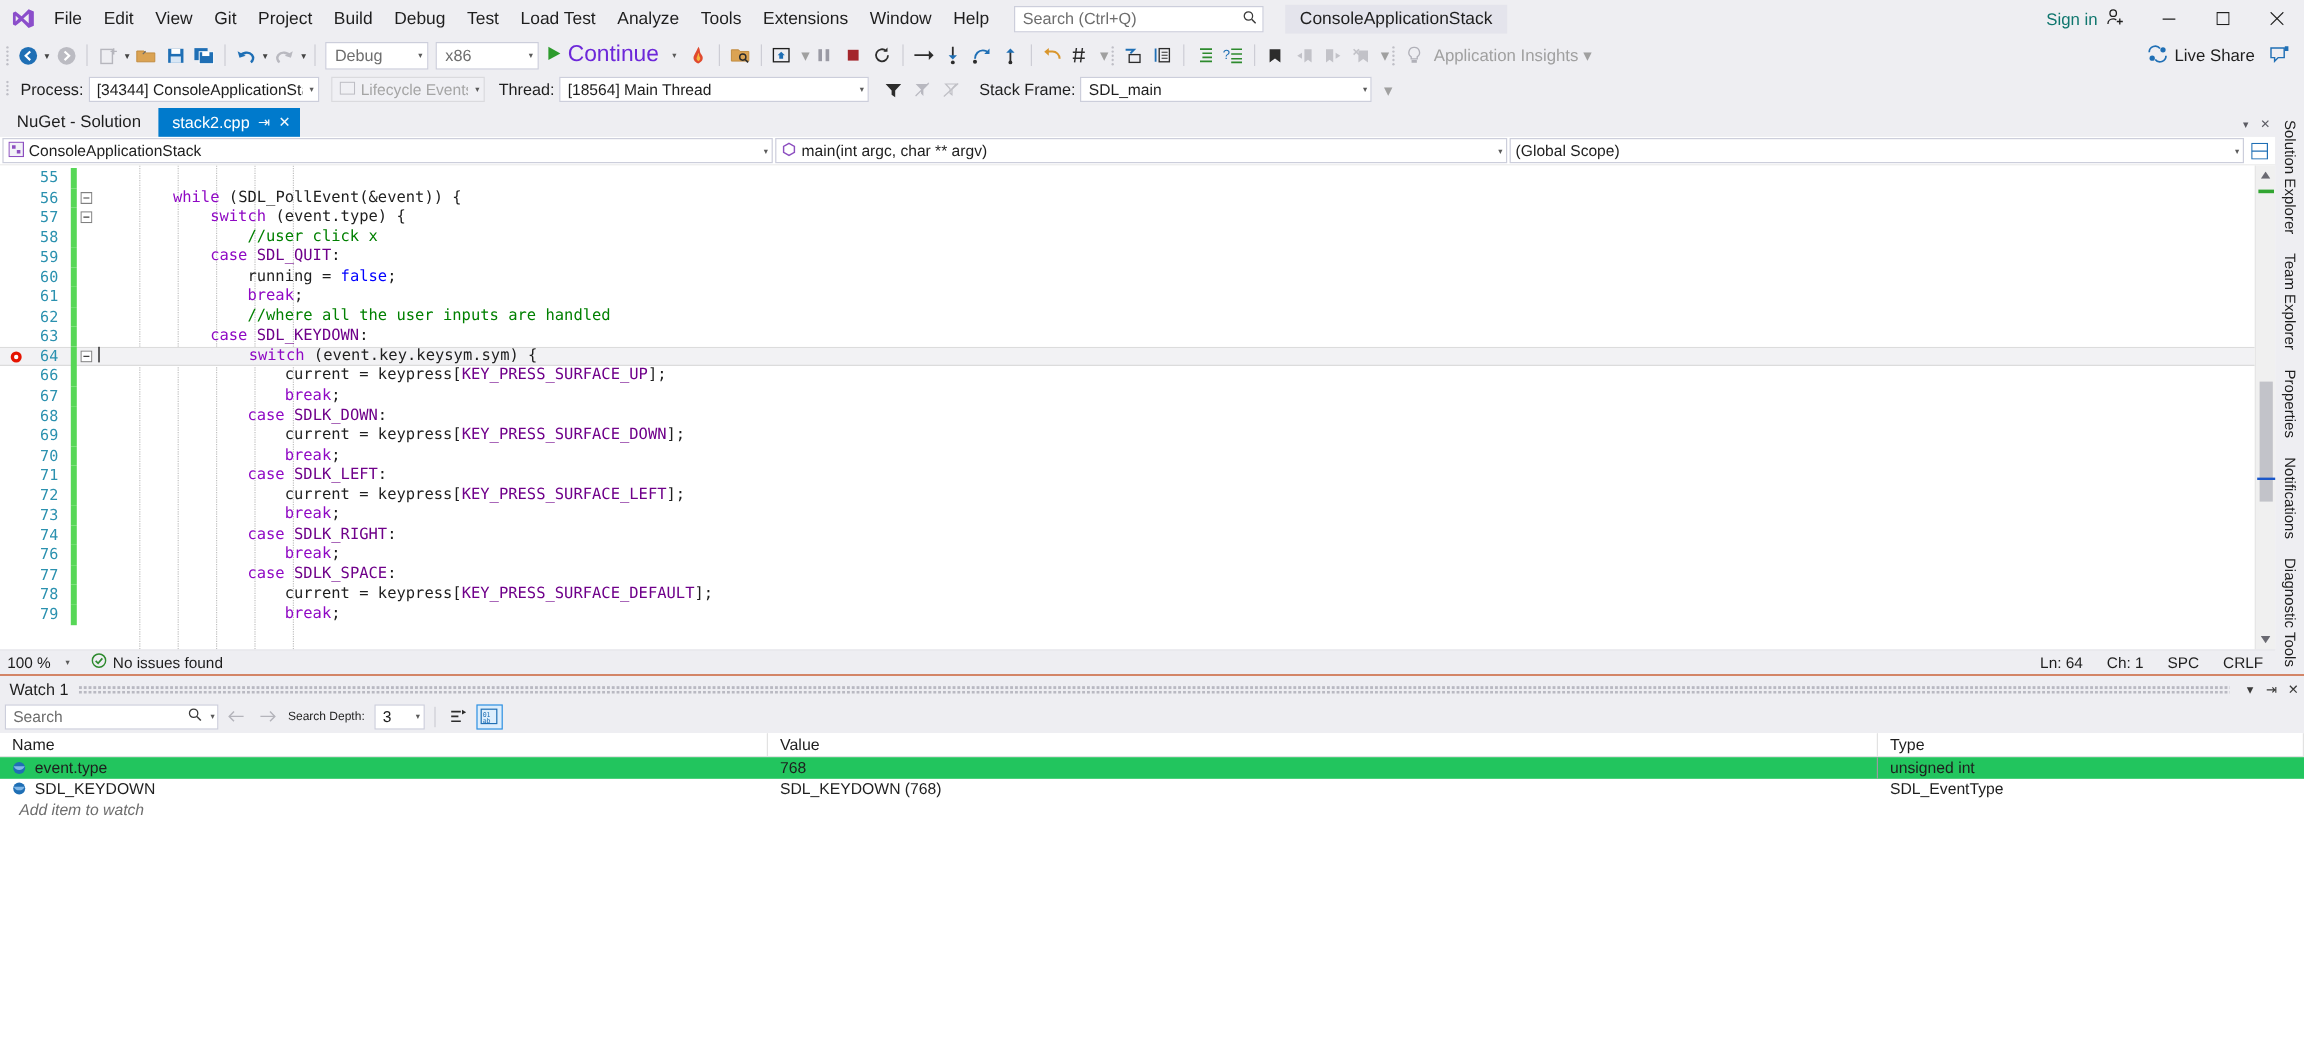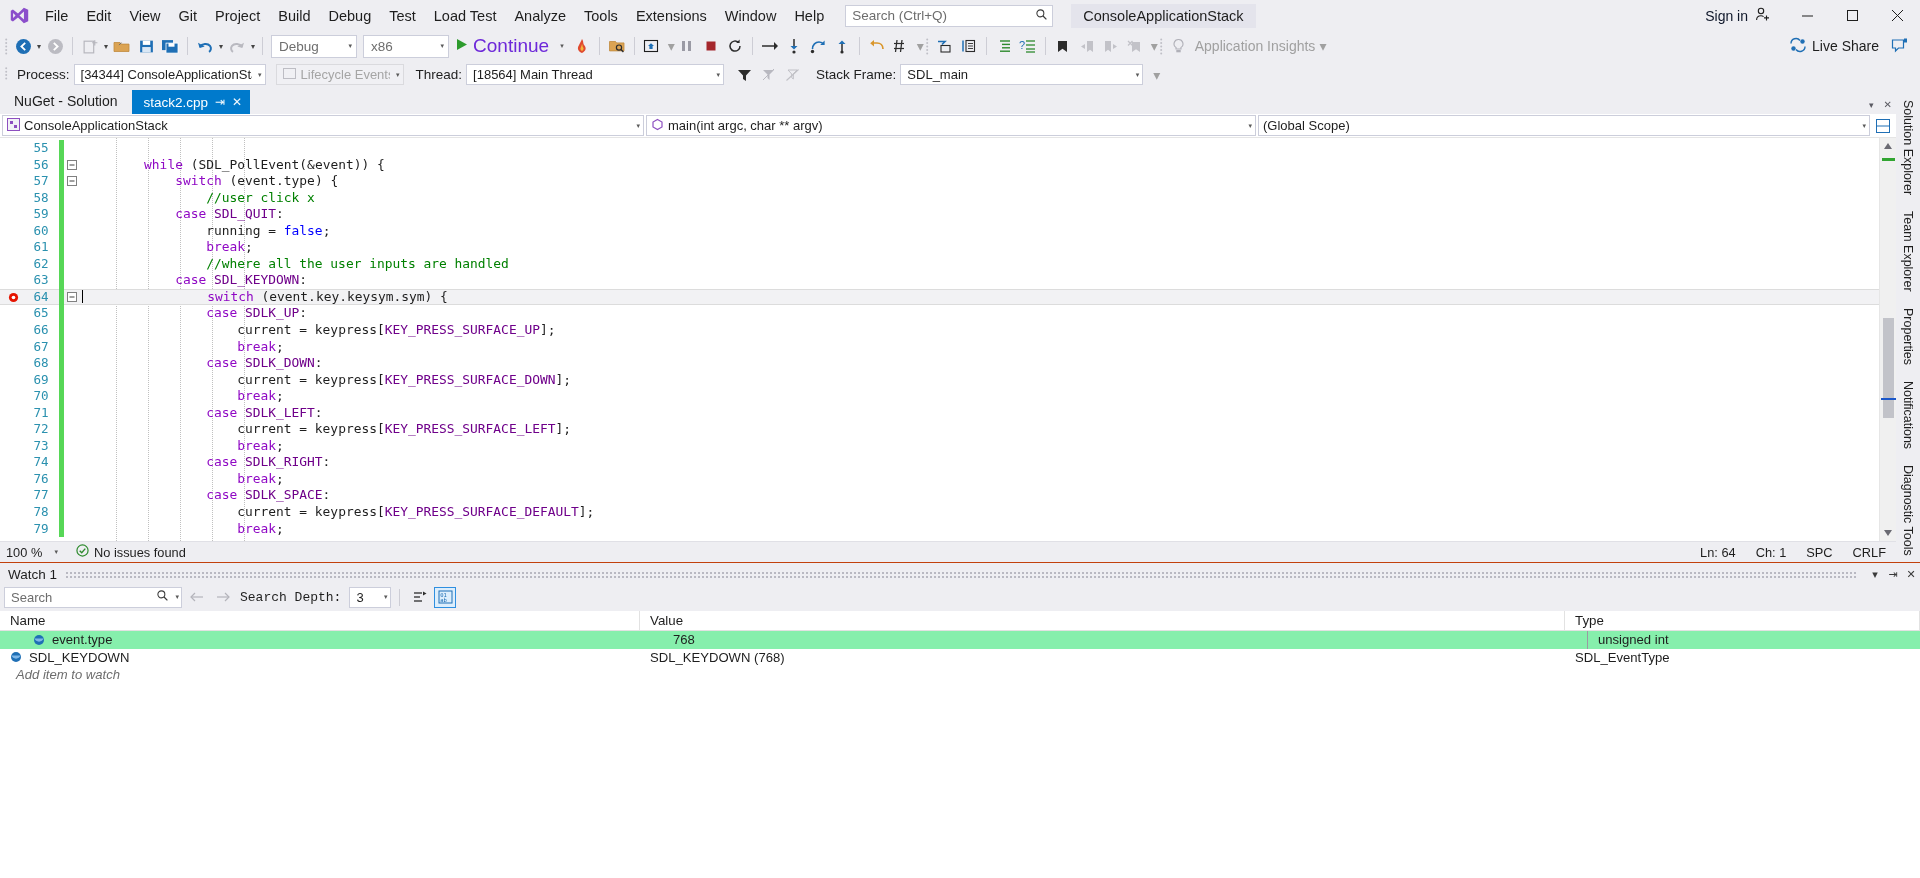--- a/index.html
+++ b/index.html
@@ -33,21 +33,21 @@
     background: #fff; border: 1px solid #cccedb;
     display: flex; align-items: center; padding: 0 4px 0 6px;
     font-size: 13.5px; color: #6d6d6d;
   }
   .search-box .sbtext { flex: 1; }
   .titlebar-spacer { flex: 1; }
   .proj-chip {
     background: #e4e4ec; padding: 4px 12px; font-size: 14.5px; color: #1e1e1e;
     margin-left: 18px; white-space: nowrap;
   }
-  .signin { display: flex; align-items: center; gap: 7px; font-size: 14px; color: #0f172a; margin-right: 14px;}
+  .signin { display: flex; align-items: center; gap: 7px; font-size: 14px; color: #0f766e; margin-right: 14px;}
   .winbtns { display: flex; align-items: center; height: 31px; }
   .winbtn { width: 45px; height: 31px; display: flex; align-items: center; justify-content: center; }
 
   
   .toolbar {
     height: 30px; min-height: 30px;
     background: #eeeef2; display: flex; align-items: center;
     padding-left: 2px; border-bottom: 0;
   }
   .grip { width: 9px; height: 20px; display:flex; align-items:center; justify-content:center; opacity:.55;}
@@ -163,21 +163,21 @@
   .watch-toolbar { height: 26px; display:flex; align-items:center; gap:4px; padding: 0 4px 2px 4px; }
   .wsearch { width: 178px; height: 21px; background:#fff; border:1px solid #cccedb; display:flex; align-items:center; padding: 0 2px 0 6px; font-size:13px; color:#6d6d6d;}
   .wsearch .t { flex: 1; }
   .depth-combo { width: 42px; height: 21px; background:#fff; border:1px solid #cccedb; display:flex; align-items:center; justify-content:space-between; padding: 0 3px 0 6px; font-size:13px;}
   .wtb-btn { width: 22px; height: 21px; display:flex;align-items:center;justify-content:center;}
   .wtb-btn.active { border: 1px solid #2f8fe0; background: #ddeefc; }
   .wtable { flex: 1; background: #fff; display: flex; flex-direction: column; }
   .wth { height: 20px; display:flex; font-size:13.3px; color:#1e1e1e; border-bottom:1px solid #e2e2e2; background:#fff;}
   .wth > div { display:flex; align-items:center; padding-left: 10px; border-right: 1px solid #e2e2e2;}
   .wrow { height: 17.5px; display:flex; font-size:13.1px; align-items:center; }
-  .wrow.sel { background: #86efac; padding-left: 23px; }
+  .wrow.sel { background: #22c55e; }
   .wrow > div { display:flex; align-items:center; padding-left: 10px; height:100%;}
   .col-name { width: 640px; min-width:640px;}
   .col-val  { width: 925px; min-width:925px;}
   .col-type { flex: 1; }
   .wrow.sel .col-name { box-shadow: inset 0 0 0 0 transparent; }
   .wrow .eye { margin-right: 7px; display:flex; align-items:center;}
   .add-item { font-style: italic; color: #6d6d6d; font-size: 13.1px; padding-left: 16px; height: 17.5px; display:flex; align-items:center;}
   .sel-edge { box-shadow: inset -1px 0 0 #9a9aa2; }
 </style>
 </head>
@@ -661,21 +661,20 @@
               <div class="row"><div class="bp-gutter"></div><div class="ln">61</div><div class="chg saved"></div><div class="fold"></div><div class="codetext">                <span class="kw2">break</span>;</div></div>
               <div class="row"><div class="bp-gutter"></div><div class="ln">62</div><div class="chg saved"></div><div class="fold"></div><div class="codetext">                <span class="cmt">//where all the user inputs are handled</span></div></div>
               <div class="row"><div class="bp-gutter"></div><div class="ln">63</div><div class="chg saved"></div><div class="fold"></div><div class="codetext">            <span class="kw2">case</span> <span class="mac">SDL_KEYDOWN</span>:</div></div>
               <div class="row current"><div class="bp-gutter"><svg width="11" height="11" viewBox="0 0 12 12">
                     <circle cx="6" cy="6" r="5" fill="#e51400"></circle>
                     <circle cx="6" cy="6" r="2" fill="#fff"></circle>
                   </svg></div><div class="ln">64</div><div class="chg saved"></div><div class="fold"><svg width="10" height="10" viewBox="0 0 10 10">
                     <rect x="0.5" y="0.5" width="9" height="9" fill="#fff" stroke="#808080" stroke-width="1"></rect>
                     <line x1="2.5" y1="5" x2="7.5" y2="5" stroke="#404040" stroke-width="1"></line>
                   </svg></div><div class="codetext"><span class="caret-bar"></span>                <span class="kw2">switch</span> (<span class="id">event</span>.<span class="id">key</span>.<span class="id">keysym</span>.<span class="id">sym</span>) {</div></div>
-              <div class="row"><div class="bp-gutter"></div><div class="ln">65</div><div class="chg saved"></div><div class="fold"></div><div class="codetext">                <span class="kw2">case</span> <span class="mac">SDLK_UP</span>:</div></div>
               <div class="row"><div class="bp-gutter"></div><div class="ln">66</div><div class="chg saved"></div><div class="fold"></div><div class="codetext">                    <span class="id">current</span> = <span class="id">keypress</span>[<span class="mac">KEY_PRESS_SURFACE_UP</span>];</div></div>
               <div class="row"><div class="bp-gutter"></div><div class="ln">67</div><div class="chg saved"></div><div class="fold"></div><div class="codetext">                    <span class="kw2">break</span>;</div></div>
               <div class="row"><div class="bp-gutter"></div><div class="ln">68</div><div class="chg saved"></div><div class="fold"></div><div class="codetext">                <span class="kw2">case</span> <span class="mac">SDLK_DOWN</span>:</div></div>
               <div class="row"><div class="bp-gutter"></div><div class="ln">69</div><div class="chg saved"></div><div class="fold"></div><div class="codetext">                    <span class="id">current</span> = <span class="id">keypress</span>[<span class="mac">KEY_PRESS_SURFACE_DOWN</span>];</div></div>
               <div class="row"><div class="bp-gutter"></div><div class="ln">70</div><div class="chg saved"></div><div class="fold"></div><div class="codetext">                    <span class="kw2">break</span>;</div></div>
               <div class="row"><div class="bp-gutter"></div><div class="ln">71</div><div class="chg saved"></div><div class="fold"></div><div class="codetext">                <span class="kw2">case</span> <span class="mac">SDLK_LEFT</span>:</div></div>
               <div class="row"><div class="bp-gutter"></div><div class="ln">72</div><div class="chg saved"></div><div class="fold"></div><div class="codetext">                    <span class="id">current</span> = <span class="id">keypress</span>[<span class="mac">KEY_PRESS_SURFACE_LEFT</span>];</div></div>
               <div class="row"><div class="bp-gutter"></div><div class="ln">73</div><div class="chg saved"></div><div class="fold"></div><div class="codetext">                    <span class="kw2">break</span>;</div></div>
               <div class="row"><div class="bp-gutter"></div><div class="ln">74</div><div class="chg saved"></div><div class="fold"></div><div class="codetext">                <span class="kw2">case</span> <span class="mac">SDLK_RIGHT</span>:</div></div>
               <div class="row"><div class="bp-gutter"></div><div class="ln">76</div><div class="chg saved"></div><div class="fold"></div><div class="codetext">                    <span class="kw2">break</span>;</div></div>
@@ -757,21 +756,21 @@
             <line x1="2" y1="6" x2="14" y2="6" stroke="#b4b4bb" stroke-width="1.2"></line>
             <path d="M6 2 2 6l4 4" fill="none" stroke="#b4b4bb" stroke-width="1.2"></path>
           </svg>
       </div>
       <div class="wtb-btn">
         <svg width="16" height="12" viewBox="0 0 16 12">
             <line x1="2" y1="6" x2="14" y2="6" stroke="#b4b4bb" stroke-width="1.2"></line>
             <path d="M10 2l4 4-4 4" fill="none" stroke="#b4b4bb" stroke-width="1.2"></path>
           </svg>
       </div>
-      <div style="font-size:13px;padding:0 4px 0 2px;white-space:nowrap;font-family:Liberation Mono, monospace;">Search Depth:</div>
+      <div style="font-size:10px;padding:0 4px 0 2px;white-space:nowrap;">Search Depth:</div>
       <div class="depth-combo">
         <span>3</span>
         <span class="caret-sm">▾</span>
       </div>
       <div style="width:1px;height:17px;background:#cdcdd5;margin:0 4px;"></div>
       <div class="wtb-btn">
         <svg width="15" height="14" viewBox="0 0 15 14">
             <g stroke="#2c2c2c" stroke-width="1.3">
               <line x1="2" y1="3" x2="10" y2="3"></line>
               <line x1="2" y1="7" x2="8" y2="7"></line>

